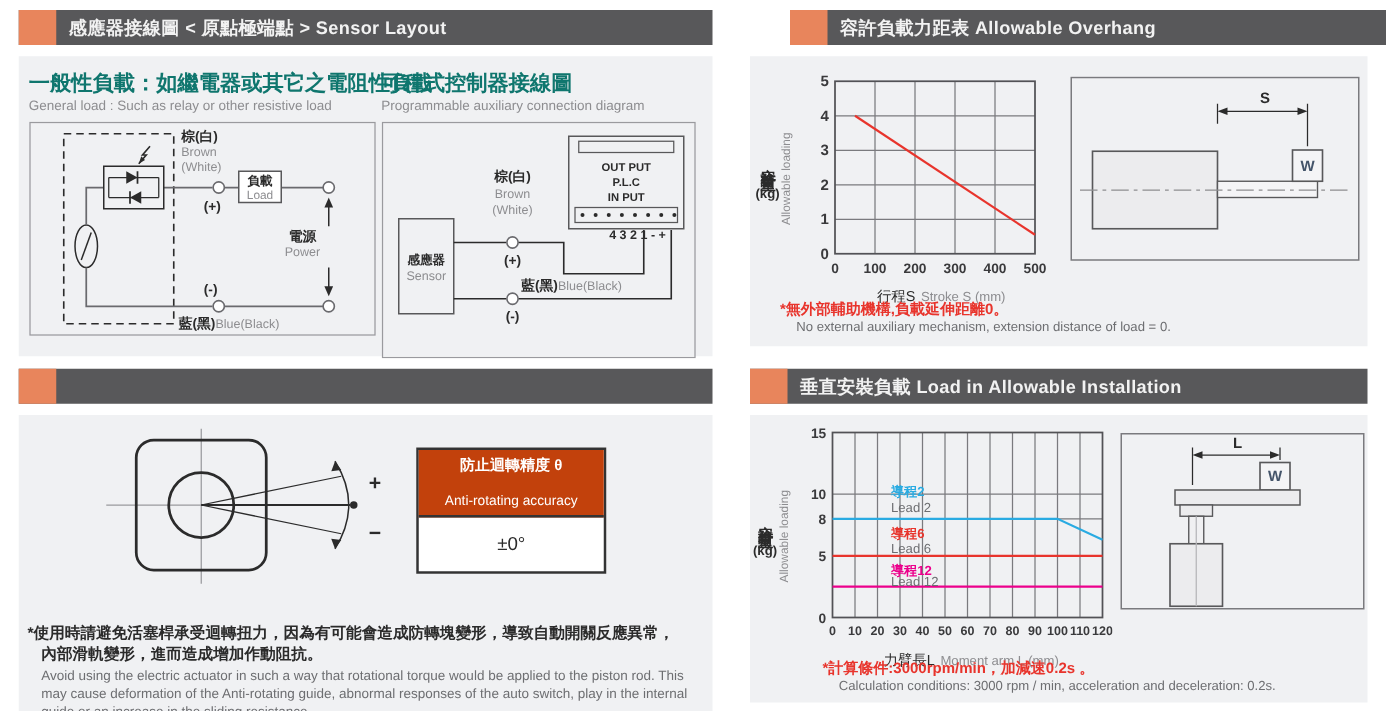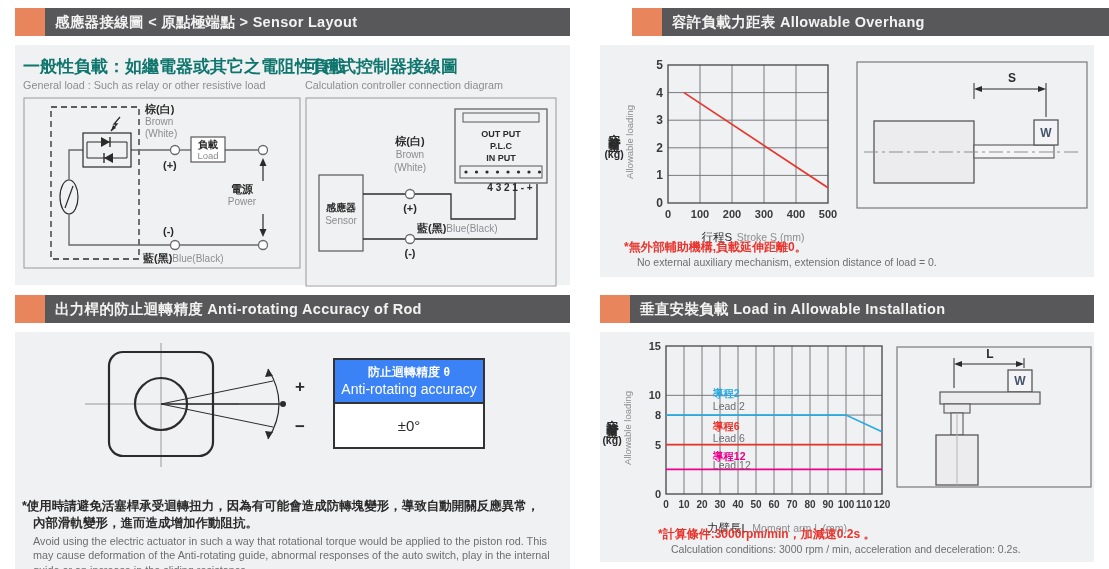--- a/index.html
+++ b/index.html
@@ -38,23 +38,23 @@
   .notes { position:absolute; }
   .note-red  { color:#e8342c; font-weight:bold; font-size:12px; white-space:nowrap; }
   .note-gray { color:#6d6e71; font-size:10.5px; margin-left:13px; white-space:nowrap; }
 
   .q3-notes { position:absolute; }
   .q3-zh1 { font-size:12.5px; font-weight:bold; color:#2b2b2b; white-space:nowrap; }
   .q3-zh2 { font-size:12.5px; font-weight:bold; color:#2b2b2b; margin-left:11px; }
   .q3-en  { font-size:10.8px; color:#6d6e71; margin-left:11px; margin-top:2px; width:532px; line-height:1.32; }
 
   .acc-table { position:absolute; width:152px; border:2px solid #333333; background:#ffffff; }
-  .acc-head { background:#3b82f6; text-align:center; padding:4px 0 5px 0; border-bottom:2px solid #333333; }
+  .acc-head { background:#c2410c; text-align:center; padding:4px 0 5px 0; border-bottom:2px solid #333333; }
   .acc-head-zh { color:#ffffff; font-weight:bold; font-size:12px; }
-  .acc-head-en { color:#ffffff; font-size:14px; margin-top:0; }
+  .acc-head-en { color:#ffffff; font-size:11px; margin-top:14px; }
   .acc-val { text-align:center; font-size:15px; color:#2b2b2b; padding:13px 0; }
 </style>
 </head>
 <body>
 
 <div class="page">
 
   <div class="sec-header" style="left:15px;top:8px;width:555px;">
     <div class="accent-square"></div>
     <div class="sec-title">感應器接線圖 &lt; 原點極端點 &gt; Sensor Layout</div>
@@ -111,21 +111,21 @@
         <text x="140" y="72" class="t-dark">(+)</text>
         <text x="140" y="138" class="t-dark">(-)</text>
         <text x="219" y="96" text-anchor="middle" class="t-dark">電源</text>
         <text x="219" y="108" text-anchor="middle" class="t-gray">Power</text>
         <text x="120" y="165"><tspan class="t-dark">藍(黑)</tspan><tspan class="t-gray">Blue(Black)</tspan></text>
       </svg>
     </div>
 
     <div style="position:absolute;left:290px;top:10px;">
       <div class="h-zh">可程式控制器接線圖</div>
-      <div class="h-en">Calculation controller connection diagram</div>
+      <div class="h-en">Programmable auxiliary connection diagram</div>
       <svg class="diagram" width="252" height="190" viewBox="0 0 252 190">
         <rect x="1" y="1" width="250" height="188" fill="none" stroke="#9a9a9e" stroke-width="1"></rect>
 
         <rect x="14" y="78" width="44" height="76" fill="none" stroke="#58585a" stroke-width="1.2"></rect>
         <text x="36" y="114" text-anchor="middle" class="t-dark" style="font-size:10px">感應器</text>
         <text x="36" y="127" text-anchor="middle" class="t-gray">Sensor</text>
 
         <rect x="150" y="12" width="92" height="74" fill="none" stroke="#58585a" stroke-width="1.2"></rect>
         <rect x="158" y="16" width="76" height="9" fill="none" stroke="#58585a" stroke-width="1"></rect>
         <text x="196" y="40" text-anchor="middle" class="t-sm">OUT PUT</text>
@@ -223,21 +223,20 @@
       <rect x="18" y="60" width="100" height="62" fill="#ececee" stroke="#58585a" stroke-width="1.3"></rect>
       <rect x="118" y="84" width="80" height="13" fill="#f4f4f6" stroke="#58585a" stroke-width="1.1"></rect>
       <rect x="178" y="59" width="24" height="25" fill="#f4f4f6" stroke="#58585a" stroke-width="1.3"></rect>
       <text x="190" y="76" text-anchor="middle" class="t-w">W</text>
       <line x1="8" y1="91" x2="224" y2="91" stroke="#8d8d90" stroke-width="1" stroke-dasharray="14 4 3 4"></line>
     </svg>
   </div>
 
   <div class="sec-header" style="left:15px;top:295px;width:555px;">
     <div class="accent-square"></div>
-    <div class="sec-title">出力桿的防止迴轉精度 Anti-rotating Accuracy of Rod</div>
   </div>
 
   <div class="panel" style="left:15px;top:332px;width:555px;height:237px;">
     <svg class="dbox" style="left:62px;top:8px;" width="235" height="140" viewBox="0 0 235 140">
       <line x1="8" y1="64" x2="162" y2="64" stroke="#9a9a9e" stroke-width="1"></line>
       <line x1="84" y1="3" x2="84" y2="127" stroke="#9a9a9e" stroke-width="1"></line>
       <rect x="32" y="12" width="104" height="104" rx="14" fill="none" stroke="#2b2b2b" stroke-width="2.2"></rect>
       <circle cx="84" cy="64" r="26" fill="none" stroke="#2b2b2b" stroke-width="2.2"></circle>
       <line x1="84" y1="64" x2="196" y2="41" stroke="#2b2b2b" stroke-width="1"></line>
       <line x1="84" y1="64" x2="196" y2="87" stroke="#2b2b2b" stroke-width="1"></line>

